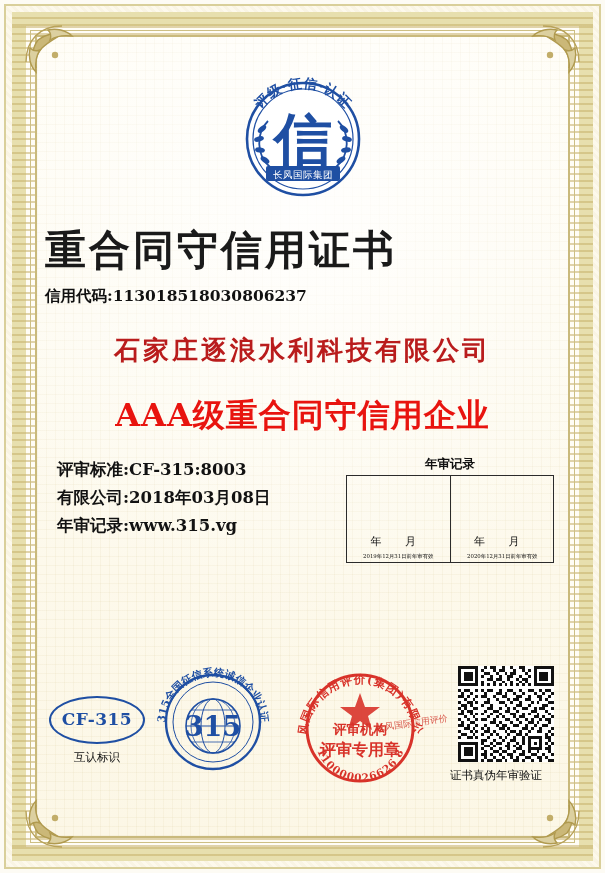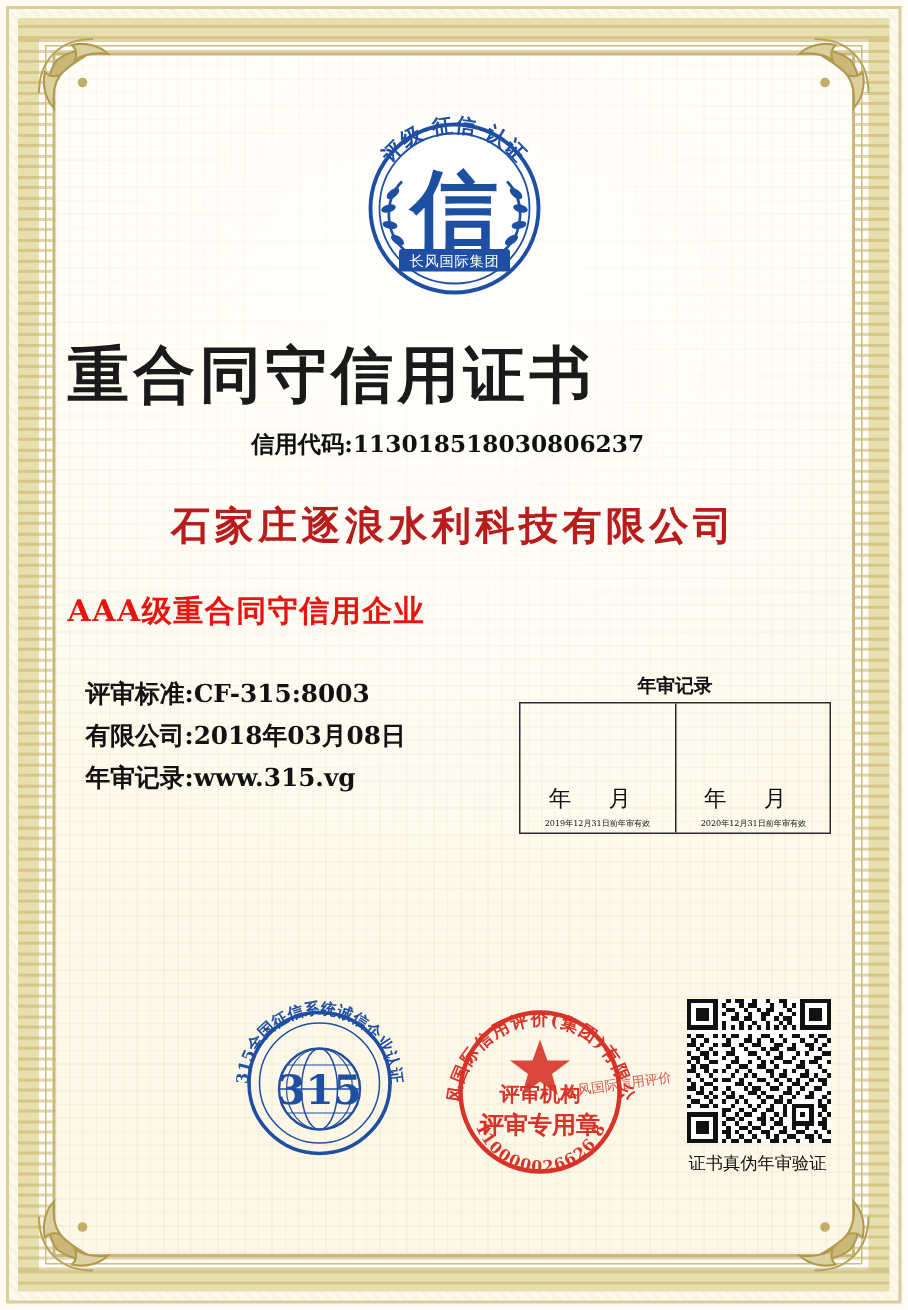--- a/index.html
+++ b/index.html
@@ -94,49 +94,50 @@
   .title {
     text-align: left;
     font-size: 41px;
     letter-spacing: 3px;
     font-weight: bold;
     color: #1a1a1a;
     margin-top: 10px;
     font-family: "DejaVu Serif", "Liberation Serif", serif;
   }
   .code-row {
-    text-align: center;
+    text-align: left;
     padding-right: 8px;
     margin-top: 8px;
     font-size: 15.5px;
     font-weight: bold;
     color: #111;
     letter-spacing: 0px;
     font-family: "DejaVu Serif", "Liberation Serif", serif;
   }
   .company {
     text-align: center;
     margin-top: 26px;
     font-size: 26px;
     font-weight: bold;
     letter-spacing: 3px;
     color: #b91c1c;
     font-family: "DejaVu Serif", "Liberation Serif", serif;
   }
   .grade {
+    text-align: center;
     margin-top: 26px;
-    font-size: 20px;
+    font-size: 32px;
     font-weight: bold;
     letter-spacing: 1px;
     color: #e8140f;
     font-family: "DejaVu Serif", "Liberation Serif", serif;
   }
 
   .mid {
-    margin-top: 28px;
+    margin-top: 18px;
     display: flex;
     align-items: flex-start;
     justify-content: space-between;
   }
   .details {
     padding-left: 12px;
     font-size: 16.5px;
     line-height: 28px;
     color: #121212;
     font-weight: bold;
@@ -164,21 +165,21 @@
   .review-cell {
     flex: 1 1 50%;
     position: relative;
   }
   .review-cell + .review-cell { border-left: 1px solid #2b2b2b; }
   .review-cell .ym {
     position: absolute;
     bottom: 13px;
     left: 0; right: 0;
     text-align: center;
-    font-size: 15px;
+    font-size: 11px;
     letter-spacing: 10px;
     color: #111;
     font-family: "DejaVu Serif", "Liberation Serif", serif;
   }
   .review-cell .note {
     position: absolute;
     bottom: 1px;
     left: 0; right: 0;
     text-align: center;
     font-size: 5.6px;
@@ -210,21 +211,21 @@
     top: 2px;
     width: 96px;
     height: 96px;
     background: #fff;
   }
   .qr-cap {
     position: absolute;
     right: 0px;
     top: 104px;
     width: 110px;
-    text-align: center;
+    text-align: left;
   }
   .mutual {
     position: absolute;
     left: 4px;
     top: 32px;
     width: 96px;
   }
   .mutual-oval {
     width: 92px;
     height: 44px;
@@ -383,20 +384,26 @@
           <div class="review-cell">
             <div class="ym">年 月</div>
             <div class="note">2020年12月31日前年审有效</div>
           </div>
         </div>
       </div>
     </div>
 
     <div class="bottom">
 
+      <div class="mutual">
+        <div class="mutual-oval">
+          <span>CF-315</span>
+        </div>
+        <div class="cap">互认标识</div>
+      </div>
 
       <div class="seal seal-315">
         <svg width="120" height="120" viewBox="0 0 120 120">
           <defs>
             <path id="s315top" d="M 12 64 A 48 48 0 0 1 108 64"></path>
           </defs>
           <circle cx="60" cy="62" r="47" fill="none" stroke="#1f4fa3" stroke-width="2.4"></circle>
           <circle cx="60" cy="62" r="40" fill="none" stroke="#1f4fa3" stroke-width="1"></circle>
           <text font-family="DejaVu Serif, serif" font-size="10.5" font-weight="bold" fill="#1f4fa3">
             <textPath href="#s315top" startOffset="50%" text-anchor="middle">315全国征信系统诚信企业认证</textPath>

